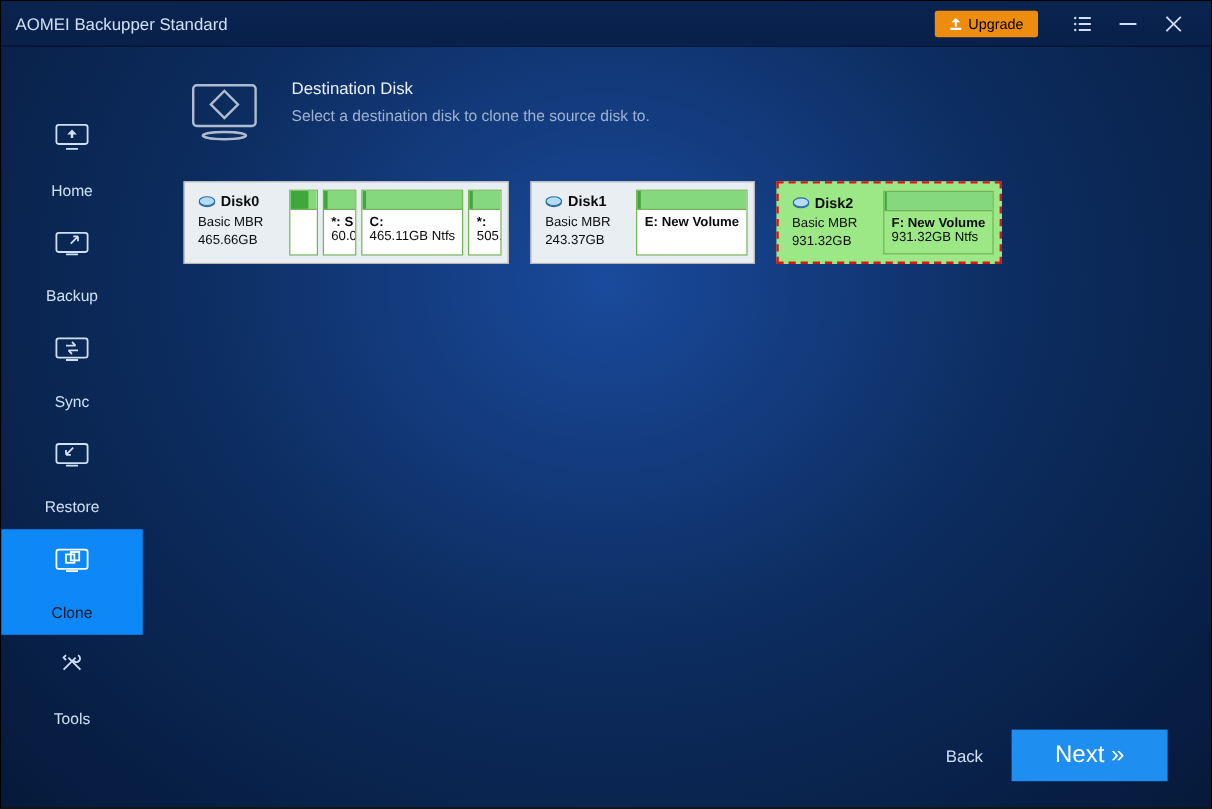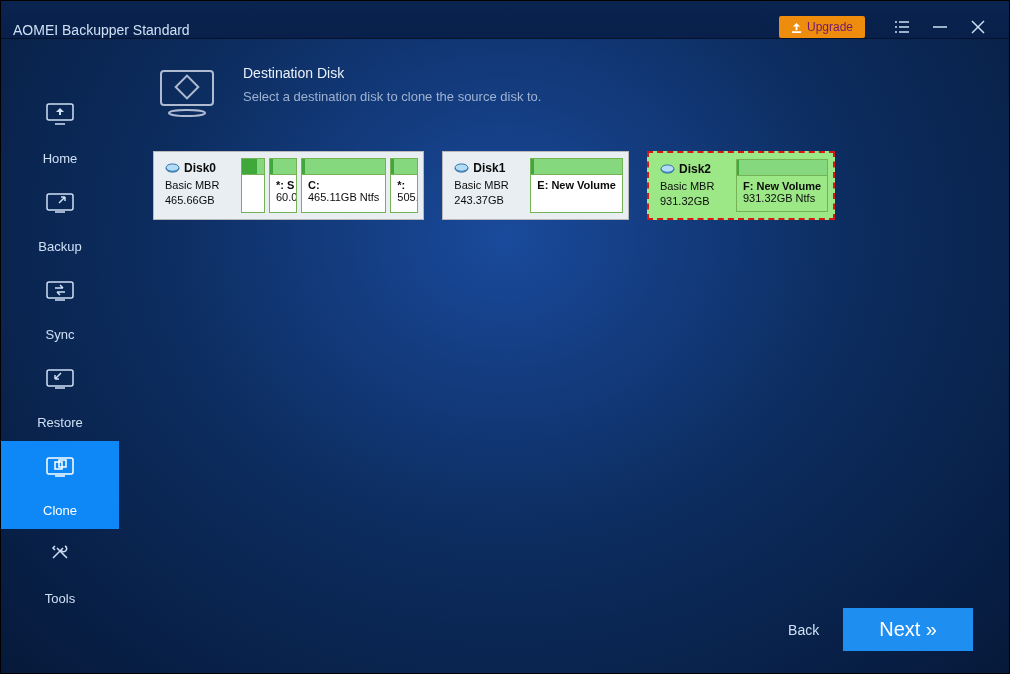--- a/index.html
+++ b/index.html
@@ -1,27 +1,27 @@
 <!DOCTYPE html>
 <html><head>
 <meta charset="utf-8">
 <style>
 * { margin: 0; padding: 0; box-sizing: border-box; font-family: "Segoe UI", Arial, sans-serif; }
 body { background: #333; display: flex; align-items: center; justify-content: center; height: 674px; }
 .app { width: 1010px; height: 674px; background: radial-gradient(ellipse at center 35%, #1a4a9c 0%, #0c2c5e 50%, #06193a 100%); border: 1px solid #000; display: flex; flex-direction: column; overflow: hidden; }
-.titlebar { height: 38px; background: linear-gradient(#0a2450, #08204a); display: flex; align-items: flex-end; padding: 0 12px; color: #cfe0f5; border-bottom: 1px solid #05122b; }
+.titlebar { height: 38px; background: linear-gradient(#0a2450, #08204a); display: flex; align-items: center; padding: 0 12px; color: #cfe0f5; border-bottom: 1px solid #05122b; }
 .titlebar .title { font-size: 14px; flex: 1; }
-.upgrade-btn { background: #ee8c0e; color: #701a75; font-size: 12px; padding: 4px 12px; border-radius: 2px; display: flex; align-items: center; gap: 5px; cursor: pointer; margin-right: 18px; }
+.upgrade-btn { background: #ee8c0e; color: #000000; font-size: 12px; padding: 4px 12px; border-radius: 2px; display: flex; align-items: center; gap: 5px; cursor: pointer; margin-right: 18px; }
 .upgrade-btn svg { width: 11px; height: 11px; fill: #fff; }
 .win-icon { width: 22px; height: 22px; margin: 0 8px; cursor: pointer; display: flex; align-items: center; justify-content: center; }
 .win-icon svg { width: 16px; height: 16px; fill: none; stroke: #cfe0f5; stroke-width: 1.5; }
 .body { flex: 1; display: flex; }
 .sidebar { width: 118px; display: flex; flex-direction: column; padding-top: 50px; }
 .nav-item { height: 88px; display: flex; flex-direction: column; align-items: center; justify-content: center; gap: 24px; color: #cfe0f5; font-size: 13px; cursor: pointer; }
-.nav-item.active { background: #0e88f7; color: #ffffff; }
+.nav-item.active { background: #0e88f7; color: #0f172a; }
 .nav-item .nicon { width: 30px; height: 26px; display: flex; align-items: center; justify-content: center; }
 .nav-item svg { stroke: #cfe0f5; fill: none; stroke-width: 1.5; }
 .nav-item.active svg { stroke: #fff; }
 .main { flex: 1; padding: 26px 30px 18px 34px; display: flex; flex-direction: column; }
 .header { display: flex; gap: 20px; margin-bottom: 30px; }
 .header-icon { width: 70px; height: 56px; }
 .header-icon svg { stroke: #aebbd1; fill: none; stroke-width: 2; }
 .header-title { color: #eaf1fb; font-size: 14px; font-weight: 400; margin-bottom: 8px; }
 .header-sub { color: #9fb2d1; font-size: 13px; }
 .disks { display: flex; flex-direction: row; gap: 18px; }

